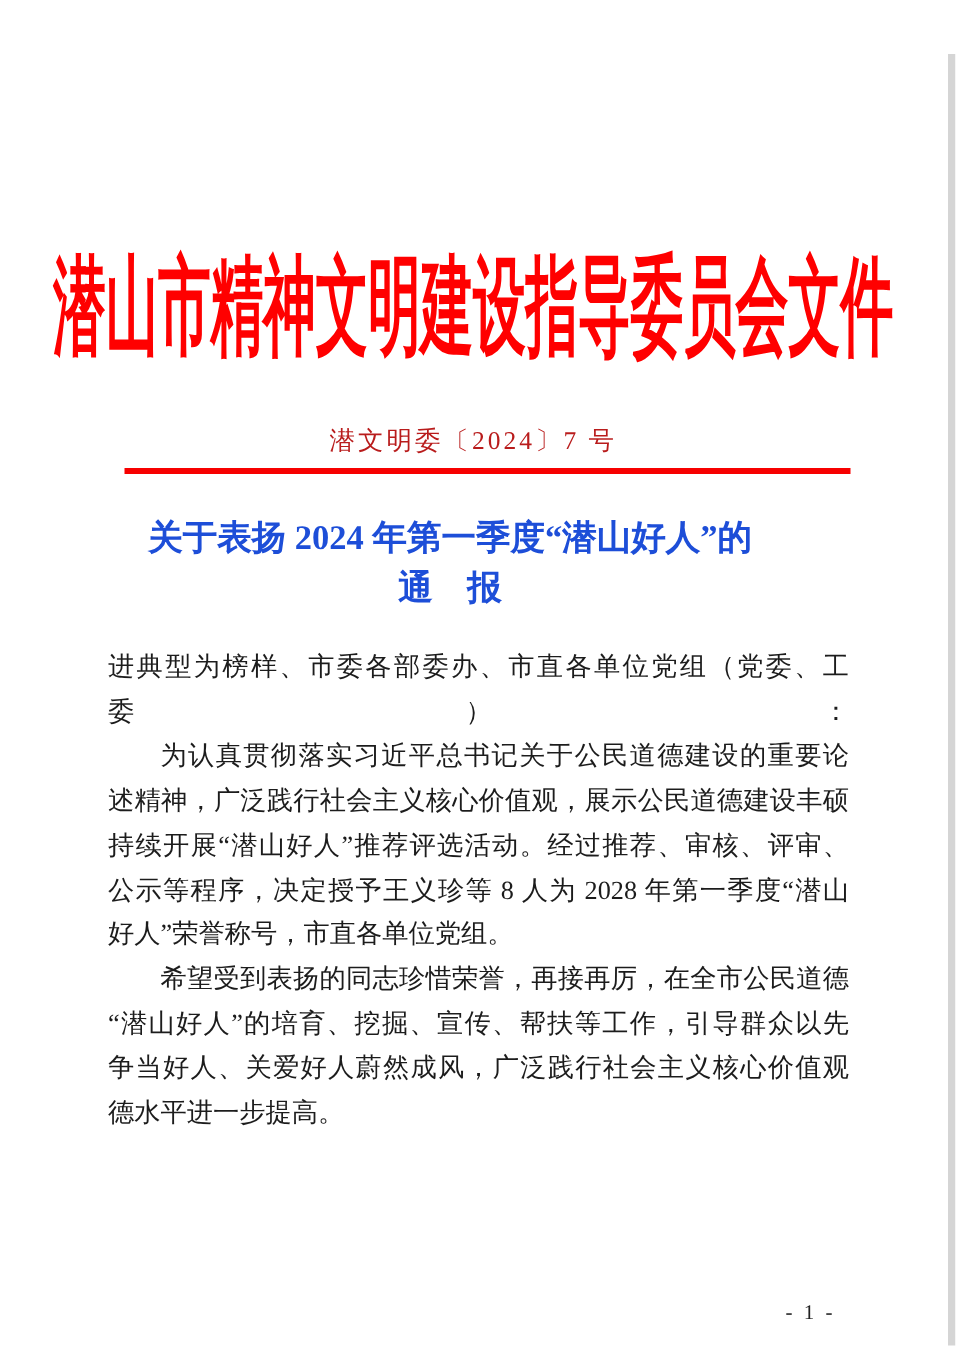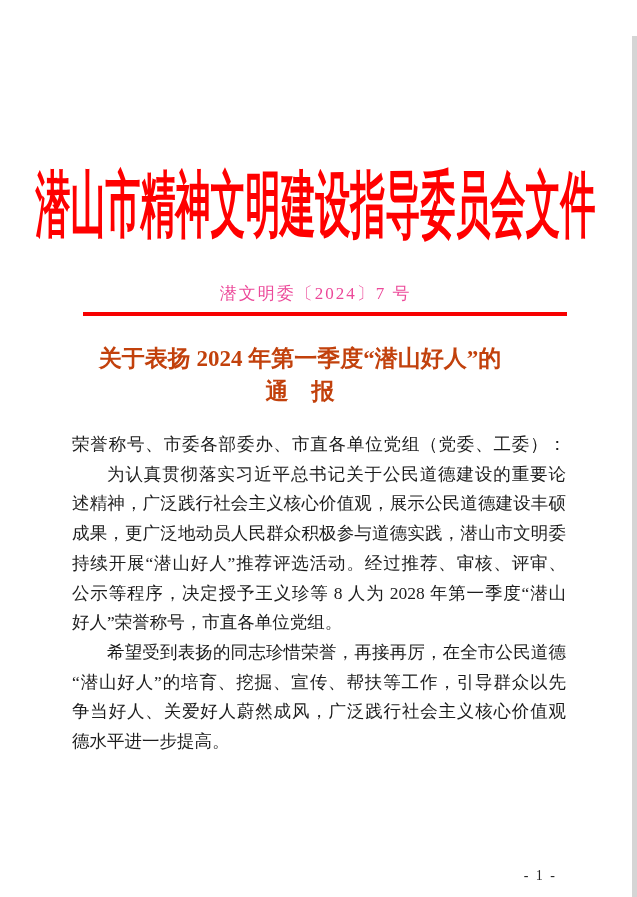--- a/index.html
+++ b/index.html
@@ -54,39 +54,39 @@
   }
   
   .doc-number {
     position: absolute;
     top: 246px; left: 0;
     width: 631px;
     text-align: center;
     font-size: 17px;
     letter-spacing: 2px;
     line-height: 24px;
-    color: #ec4899;
+    color: #b91c1c;
   }
   
   .red-rule {
     position: absolute;
     top: 276px; left: 83px;
     width: 484px; height: 4px;
     background: var(--rule-red);
   }
   
   .doc-title {
     position: absolute;
     top: 306px; left: 0;
     width: 600px;
     text-align: center;
     font-size: 23px;
     font-weight: bold;
     line-height: 33px;
-    color: #c2410c;
+    color: #1d4ed8;
   }
   
   .doc-body {
     position: absolute;
     top: 394px; left: 72px;
     width: 494px;
     font-size: 17.5px;
     line-height: 29.7px;
     color: var(--body-text);
   }
@@ -115,25 +115,24 @@
   <div class="doc-number">潜文明委〔2024〕7 号</div>
 
   <div class="red-rule"></div>
 
   <div class="doc-title">
     <div>关于表扬 2024 年第一季度“潜山好人”的</div>
     <div>通　报</div>
   </div>
 
   <div class="doc-body">
-    <div class="line justify">荣誉称号、市委各部委办、市直各单位党组（党委、工委）：</div>
+    <div class="line justify">进典型为榜样、市委各部委办、市直各单位党组（党委、工委）：</div>
     <div>
         <div class="line indent justify">为认真贯彻落实习近平总书记关于公民道德建设的重要论</div>
         <div class="line justify">述精神，广泛践行社会主义核心价值观，展示公民道德建设丰硕</div>
-        <div class="line justify">成果，更广泛地动员人民群众积极参与道德实践，潜山市文明委</div>
         <div class="line justify">持续开展“潜山好人”推荐评选活动。经过推荐、审核、评审、</div>
         <div class="line justify">公示等程序，决定授予王义珍等 8 人为 2028 年第一季度“潜山</div>
         <div class="line">好人”荣誉称号，市直各单位党组。</div>
         <div class="line indent justify">希望受到表扬的同志珍惜荣誉，再接再厉，在全市公民道德</div>
         <div class="line justify">“潜山好人”的培育、挖掘、宣传、帮扶等工作，引导群众以先</div>
         <div class="line justify">争当好人、关爱好人蔚然成风，广泛践行社会主义核心价值观</div>
         <div class="line">德水平进一步提高。</div>
       </div>
   </div>
 

